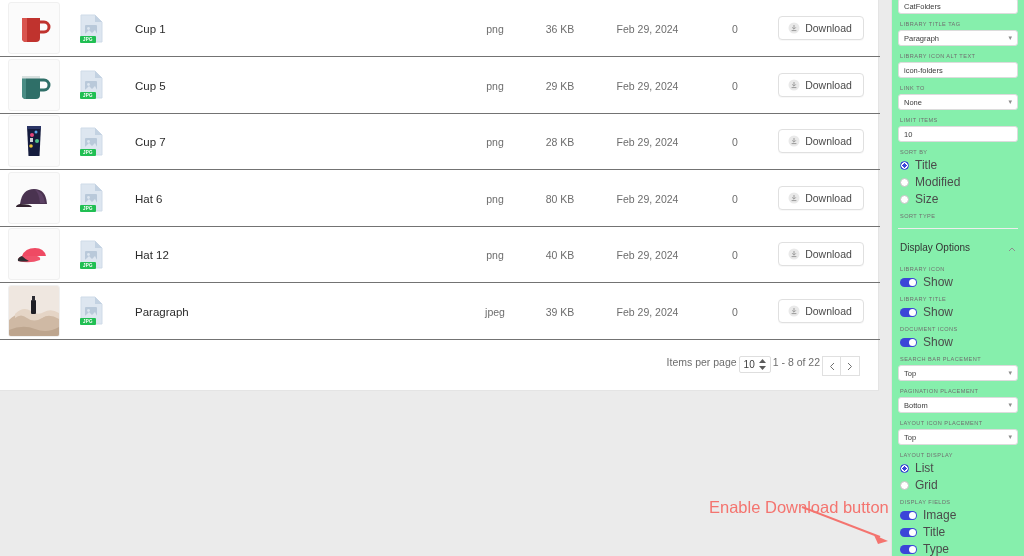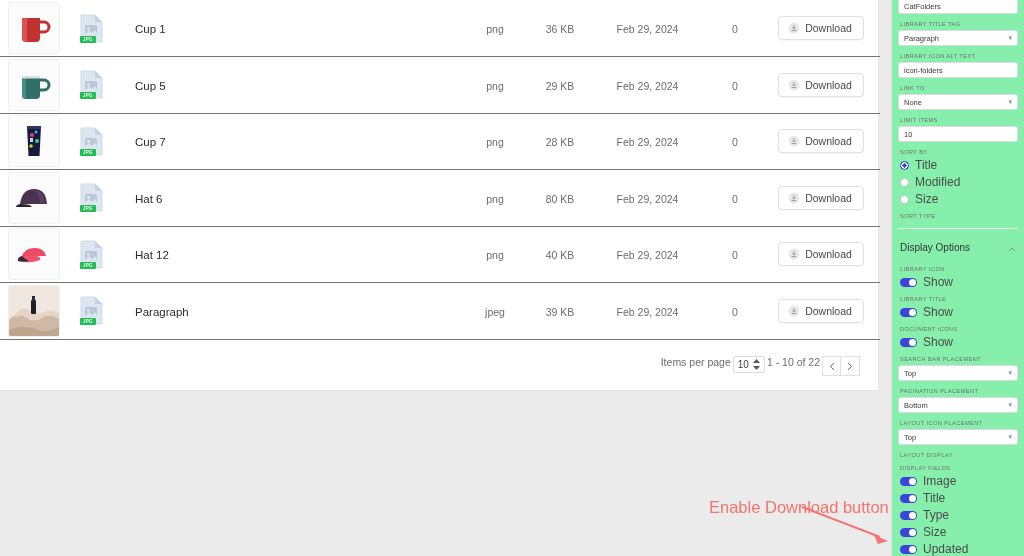--- a/index.html
+++ b/index.html
@@ -366,21 +366,21 @@
         <span>10</span>
         <span class="stepper">
           <svg width="7" height="5" viewBox="0 0 7 5">
               <path d="M3.5 0 L7 4 L0 4 Z" fill="#5a5a5a"></path>
             </svg>
           <svg width="7" height="5" viewBox="0 0 7 5">
               <path d="M3.5 5 L0 1 L7 1 Z" fill="#5a5a5a"></path>
             </svg>
         </span>
       </span>
-      <span class="cell-txt">1 - 10 of 22</span>
+      <span class="cell-txt">1 - 8 of 22</span>
       <span class="pg-btns">
         <span class="pg-btn">
           <svg width="6" height="9" viewBox="0 0 6 9">
               <path d="M5 1 L1.5 4.5 L5 8" stroke="#707070" stroke-width="1" fill="none"></path>
             </svg>
         </span>
         <span class="pg-btn">
           <svg width="6" height="9" viewBox="0 0 6 9">
               <path d="M1 1 L4.5 4.5 L1 8" stroke="#707070" stroke-width="1" fill="none"></path>
             </svg>
@@ -470,20 +470,30 @@
           <span class="sb-caret">▾</span>
         </div>
         <div class="sb-label">LAYOUT ICON PLACEMENT</div>
         <div class="sb-select">
           <span>Top</span>
           <span class="sb-caret">▾</span>
         </div>
       </div>
 
     <div class="sb-label">LAYOUT DISPLAY</div>
+    <div id="layout-display-group">
+        <div class="radio-row">
+          <span class="radio on"></span>
+          <span class="radio-lbl">List</span>
+        </div>
+        <div class="radio-row">
+          <span class="radio"></span>
+          <span class="radio-lbl">Grid</span>
+        </div>
+      </div>
 
     <div class="sb-label">DISPLAY FIELDS</div>
     <div id="display-fields-group">
         <div class="toggle-row">
           <span class="switch"></span>
           <span class="toggle-lbl">Image</span>
         </div>
         <div class="toggle-row">
           <span class="switch"></span>
           <span class="toggle-lbl">Title</span>

